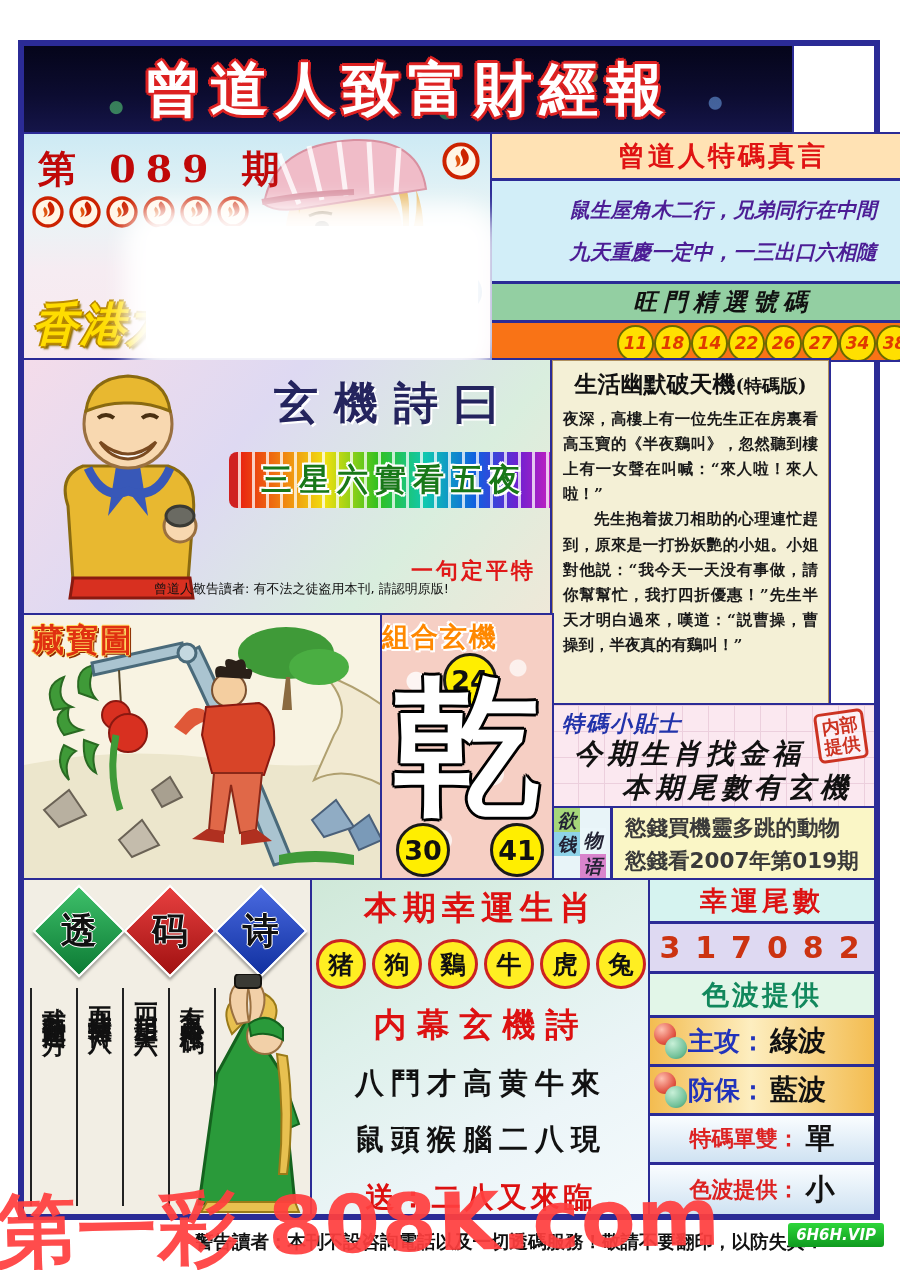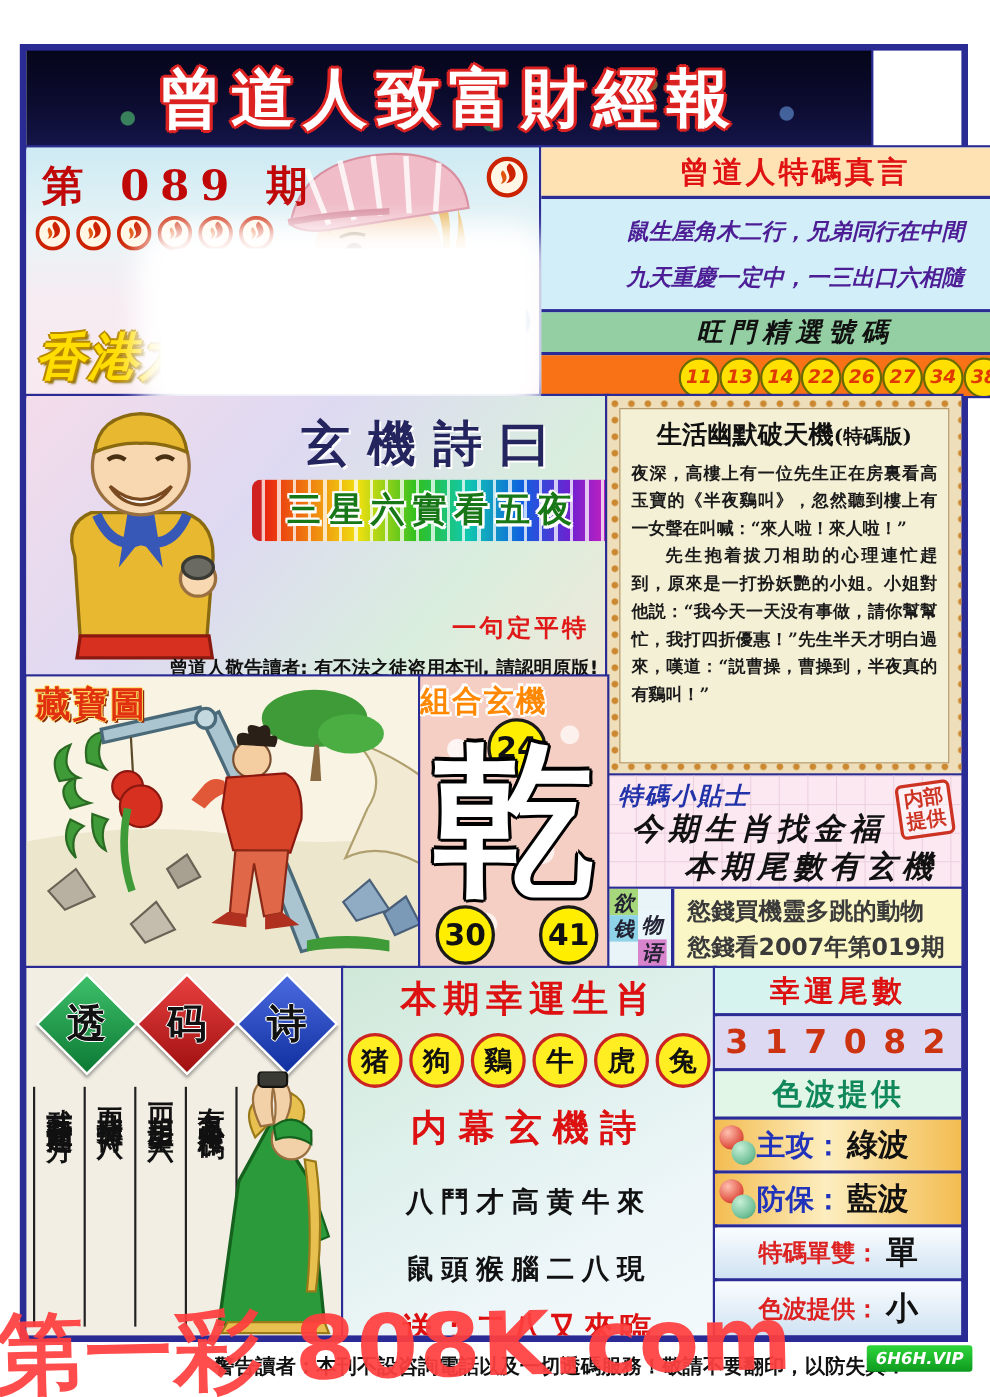--- a/index.html
+++ b/index.html
@@ -49,34 +49,34 @@
     border-bottom:3px solid #2b2b96;}
   #truth .nb span{color:#111;font-weight:bold;font-style:italic;font-size:24px;letter-spacing:6px;}
   #truth .balls{height:40px;background:#f97316;display:flex;align-items:center;justify-content:flex-end;padding:0 4px;}
   .numball{width:33px;height:33px;border-radius:50%;background:#ffe000;border:2px solid #6a6a00;
     display:flex;align-items:center;justify-content:center;color:#e03a00;font-weight:bold;font-style:italic;font-size:17px;}
   
   #myst{left:0;top:314px;width:528px;height:255px;
     background:linear-gradient(130deg,#f4dcea 0%,#ded9f2 38%,#d9eede 72%,#efe8d8 100%);}
   #myst .title{position:absolute;left:250px;top:14px;color:#24245e;font-family:"DejaVu Serif",serif;
     font-weight:bold;font-size:44px;letter-spacing:16px;white-space:nowrap;text-shadow:2px 2px 0 #fff;}
-  #banner{position:absolute;left:205px;top:76px;width:312px;height:56px;border-radius:8px;
+  #banner{position:absolute;left:205px;top:92px;width:312px;height:56px;border-radius:8px;
     border-left:9px solid #d02020;border-right:9px solid #8818c8;
     background:linear-gradient(90deg,#e82010,#f08010 14%,#f0e010 28%,#30c020 45%,#10c8b0 60%,#1060e0 76%,#7020d0 90%,#c020c0);
     display:flex;align-items:center;justify-content:center;}
   #banner:before{content:"";position:absolute;inset:0;
     background:repeating-linear-gradient(90deg,rgba(255,255,255,.75) 0 3px,transparent 3px 14px);}
   #banner span{position:relative;color:#187818;font-weight:bold;font-size:31px;letter-spacing:7px;white-space:nowrap;
     text-shadow:-2px 0 #fff,2px 0 #fff,0 -2px #fff,0 2px #fff,2px 2px #fff,-2px -2px #fff;}
   #myst .tag{position:absolute;right:16px;top:196px;color:#e01818;font-weight:bold;font-size:22px;letter-spacing:3px;}
-  #myst .notice{position:absolute;left:130px;top:236px;color:#111;font-weight:bold;font-size:17px;white-space:nowrap;}
-  
-  #story{left:528px;top:314px;width:322px;height:345px;
+  #myst .notice{position:absolute;left:130px;top:220px;color:#111;font-weight:normal;font-size:13px;white-space:nowrap;}
+  
+  #story{left:528px;top:314px;width:277px;height:345px;
     background:radial-gradient(circle at 7px 7px,#cc8830 2.5px,transparent 3.5px) #eedfba;background-size:15px 15px;
-    padding:11px;}
+    padding:0;}
   #story .inner{width:100%;height:100%;background:#f4f0d6;border:1px solid #b09060;box-sizing:border-box;
     padding:6px 10px;overflow:hidden;}
   #story h3{margin:2px 0 6px;text-align:center;color:#111;font-family:"DejaVu Serif",serif;font-size:23px;white-space:nowrap;}
   #story h3 small{font-size:18px;}
   #story p{margin:0;color:#1a1a1a;font-family:"DejaVu Serif",serif;font-weight:bold;font-size:15.5px;
     line-height:1.62;text-align:justify;}
   #story p.ind{text-indent:2em;}
   #tips{left:528px;top:659px;width:322px;height:103px;background:#fbe8f0;
     background-image:linear-gradient(#eccfdd 1px,transparent 1px),linear-gradient(90deg,#eccfdd 1px,transparent 1px);
     background-size:26px 26px;}
@@ -130,21 +130,21 @@
   #cols .vcol:last-child{border-right:2px solid #222;}
   
   #lucky{left:288px;top:834px;width:338px;height:334px;
     background:linear-gradient(150deg,#cfe8d8 0%,#ddf0ea 35%,#ecf5f8 70%,#f4fafc 100%);
     display:flex;flex-direction:column;align-items:center;}
   #lucky .rt{color:#dd1111;font-weight:bold;font-size:33px;letter-spacing:6px;white-space:nowrap;margin-top:6px;}
   #zrow{display:flex;gap:6px;margin-top:8px;}
   .zball{width:44px;height:44px;border-radius:50%;background:#ffee22;border:3px solid #cc2222;
     display:flex;align-items:center;justify-content:center;color:#111;font-weight:bold;font-size:25px;}
   #lucky .rt2{color:#dd1111;font-weight:bold;font-size:33px;letter-spacing:10px;white-space:nowrap;margin-top:14px;}
-  #lucky .pm{color:#111;font-weight:bold;font-size:25px;letter-spacing:7px;white-space:nowrap;margin-top:28px;}
+  #lucky .pm{color:#111;font-weight:bold;font-size:29px;letter-spacing:7px;white-space:nowrap;margin-top:16px;}
   #lucky .gift{color:#dd1111;font-weight:bold;font-size:29px;letter-spacing:4px;white-space:nowrap;margin-top:18px;}
   
   #tail{left:626px;top:834px;width:224px;height:334px;display:flex;flex-direction:column;}
   #tail>div{border-bottom:3px solid #2b2b96;display:flex;align-items:center;justify-content:center;}
   #tail .r1{height:44px;background:#d6f3f0;}
   #tail .r1 span{color:#dd1111;font-weight:bold;font-size:27px;letter-spacing:4px;}
   #tail .r2{height:50px;background:#ded9f2;}
   #tail .r2 span{color:#cc3311;font-weight:bold;font-size:30px;letter-spacing:15px;padding-left:10px;}
   #tail .r3{height:44px;background:#e2f6e8;}
   #tail .r3 span{color:#11885c;font-weight:bold;font-size:27px;letter-spacing:3px;}
@@ -249,21 +249,21 @@
     </div>
     <div class="nb">
       <span>旺門精選號碼</span>
     </div>
     <div class="balls">
 
     <div class="numball">
           <span>11</span>
         </div>
         <div class="numball">
-          <span>13</span>
+          <span>18</span>
         </div>
         <div class="numball">
           <span>14</span>
         </div>
         <div class="numball">
           <span>22</span>
         </div>
         <div class="numball">
           <span>26</span>
         </div>

